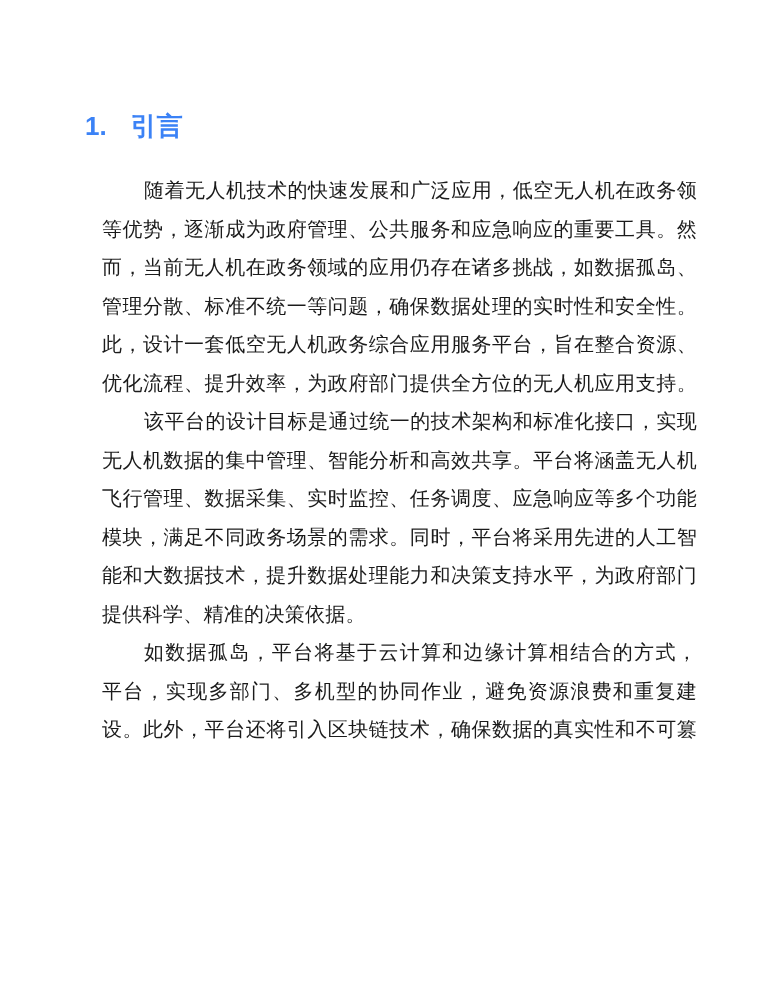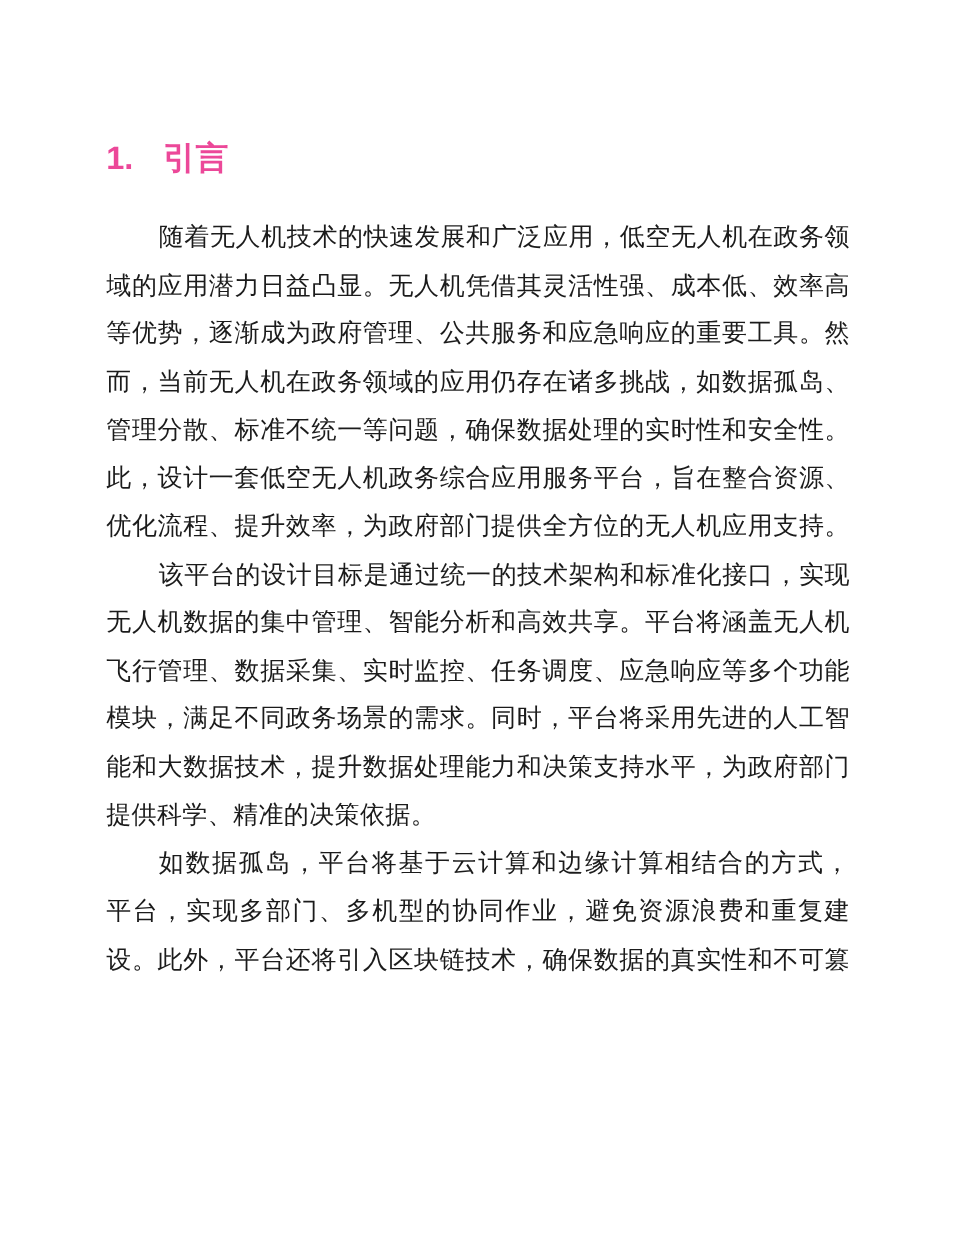--- a/index.html
+++ b/index.html
@@ -22,29 +22,29 @@
   }
   .heading {
     position: absolute;
     left: 85px;
     top: 110px;
     margin: 0;
     font-family: "Liberation Sans", "DejaVu Sans", sans-serif;
     font-weight: bold;
     font-size: 26px;
     line-height: 32px;
-    color: #ec4899;
+    color: #3b82f6;
   }
   .heading .num {
     display: inline-block;
     margin-right: 24px;
   }
   .body-text {
     position: absolute;
-    left: 85px;
+    left: 102px;
     top: 171px;
     width: 595px;
   }
   .line {
     box-sizing: border-box;
     width: 595px;
     height: 38.5px;
     line-height: 38.5px;
     font-size: 20px;
     letter-spacing: 0.3px;
@@ -65,21 +65,20 @@
 </style>
 </head>
 <body>
 
 <div class="page">
   <h1 class="heading">
     <span class="num">1.</span><span class="title">引言</span>
   </h1>
   <div class="body-text">
       <div class="line indent full">随着无人机技术的快速发展和广泛应用，低空无人机在政务领</div>
-      <div class="line full">域的应用潜力日益凸显。无人机凭借其灵活性强、成本低、效率高</div>
       <div class="line full">等优势，逐渐成为政府管理、公共服务和应急响应的重要工具。然</div>
       <div class="line full">而，当前无人机在政务领域的应用仍存在诸多挑战，如数据孤岛、</div>
       <div class="line full">管理分散、标准不统一等问题，确保数据处理的实时性和安全性。为</div>
       <div class="line full">此，设计一套低空无人机政务综合应用服务平台，旨在整合资源、</div>
       <div class="line full">优化流程、提升效率，为政府部门提供全方位的无人机应用支持。</div>
       <div class="line indent full">该平台的设计目标是通过统一的技术架构和标准化接口，实现</div>
       <div class="line full">无人机数据的集中管理、智能分析和高效共享。平台将涵盖无人机</div>
       <div class="line full">飞行管理、数据采集、实时监控、任务调度、应急响应等多个功能</div>
       <div class="line full">模块，满足不同政务场景的需求。同时，平台将采用先进的人工智</div>
       <div class="line full">能和大数据技术，提升数据处理能力和决策支持水平，为政府部门</div>

